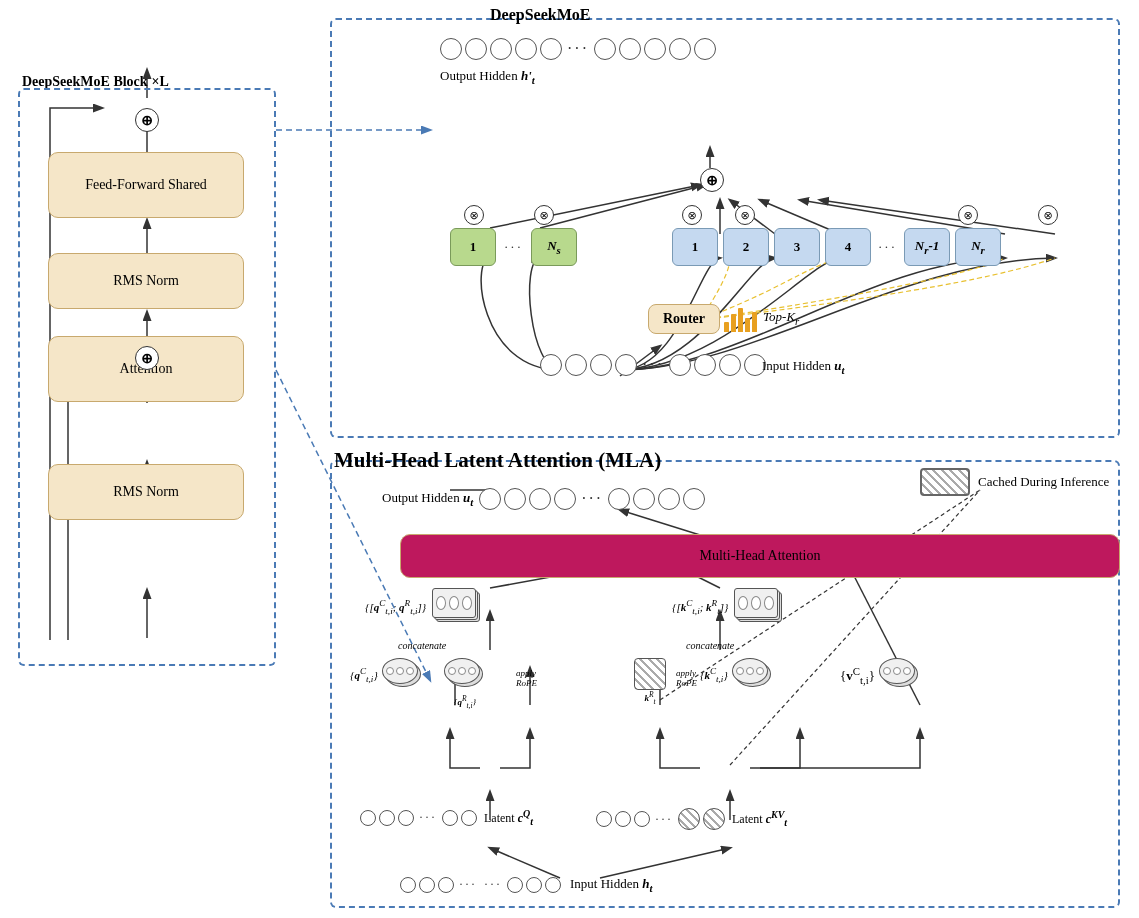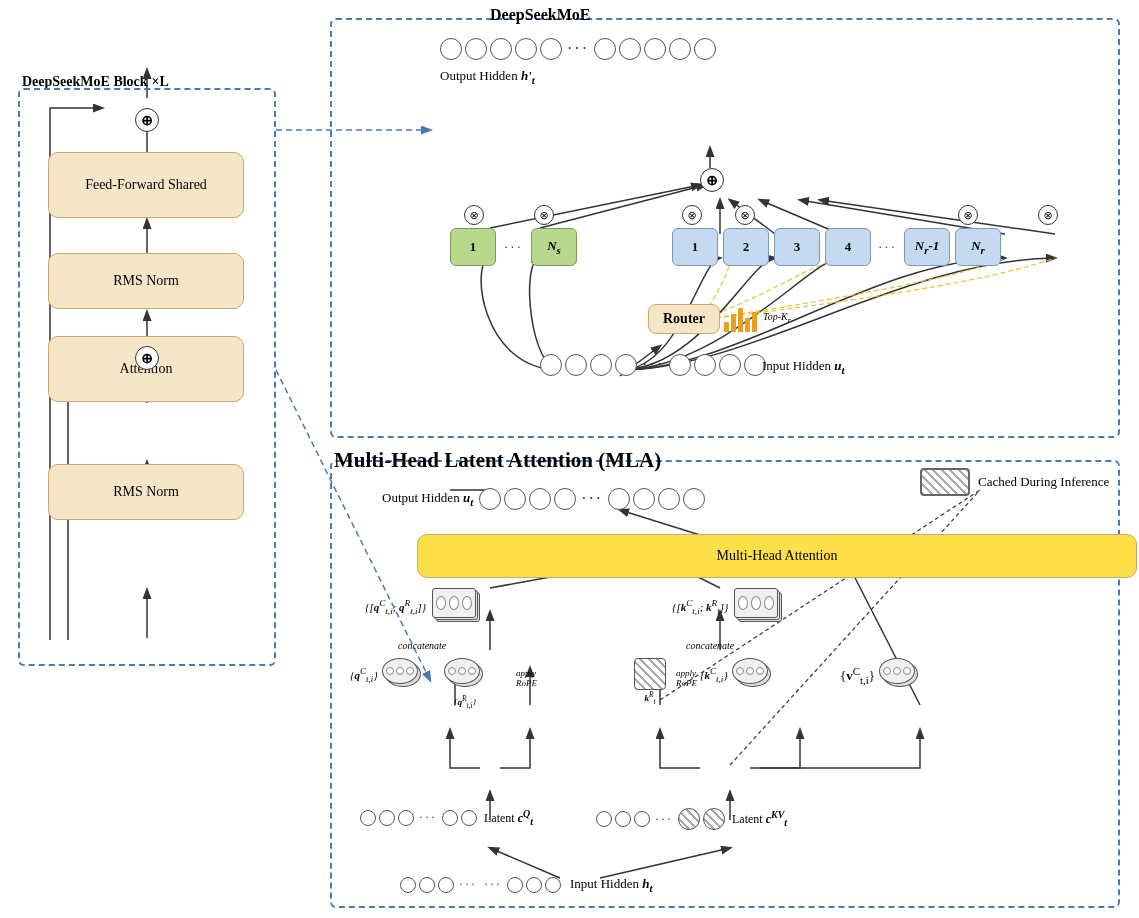--- a/index.html
+++ b/index.html
@@ -187,28 +187,27 @@
     .svg-overlay {
       position: absolute;
       top: 0; left: 0;
       width: 1139px;
       height: 918px;
       pointer-events: none;
     }
 
     
     .mha-box {
-      background: #fde047;
+      background: #be185d;
       border: 1.5px solid #c8a96e;
       border-radius: 10px;
       display: flex;
       align-items: center;
       justify-content: center;
       font-size: 14px;
-      margin-left: 17px;
     }
 
     
     .node-hatched {
       width: 22px;
       height: 22px;
       border-radius: 50%;
       border: 1.5px solid #555;
       background: repeating-linear-gradient(
         45deg,
@@ -446,21 +445,21 @@
   </div>
 
   <div class="abs" style="left:724px; top:304px; display:flex; align-items:center; gap:6px;">
     <div class="bar-chart">
       <div class="bar" style="height:10px;"></div>
       <div class="bar" style="height:18px;"></div>
       <div class="bar" style="height:24px;"></div>
       <div class="bar" style="height:14px;"></div>
       <div class="bar" style="height:20px;"></div>
     </div>
-    <span style="font-size:10px; font-style:italic;">Top-<span style="font-style:italic;">K<sub>r</sub></span></span>
+    <span style="font-size:13px; font-style:italic;">Top-<span style="font-style:italic;">K<sub>r</sub></span></span>
   </div>
 
   <div class="abs" style="left:540px; top:354px; display:flex; align-items:center; gap:3px;">
     <div class="node"></div>
       <div class="node"></div>
       <div class="node"></div>
       <div class="node"></div>
     <span class="dots">···</span>
     <div class="node"></div>
       <div class="node"></div>

